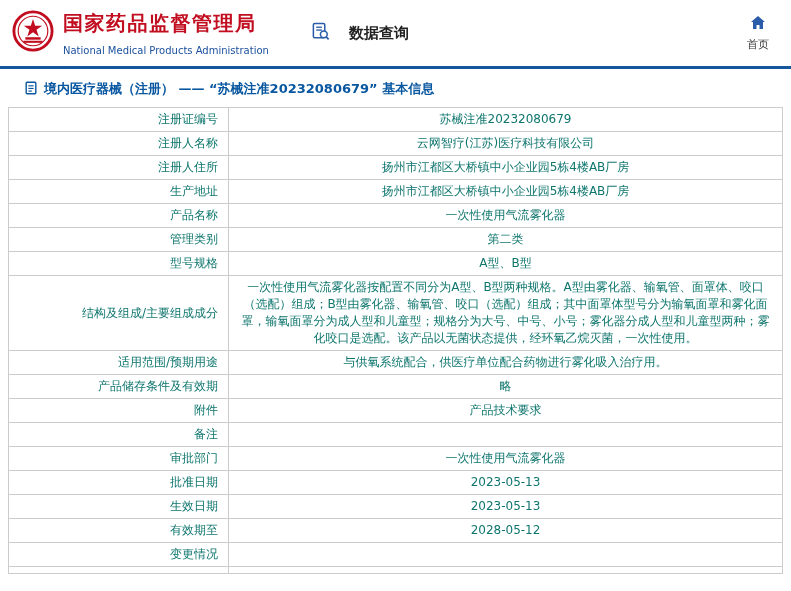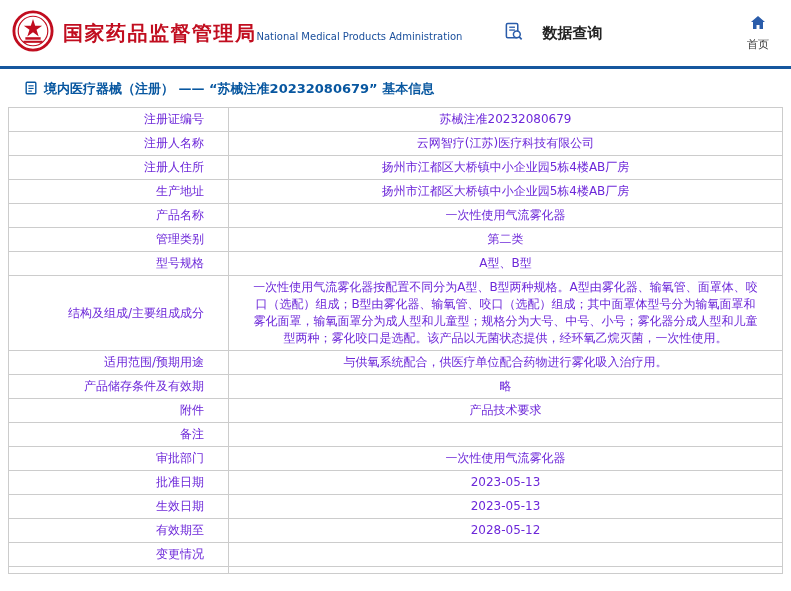--- a/index.html
+++ b/index.html
@@ -2,35 +2,35 @@
 <html><head>
 <meta charset="utf-8">
 <style>
   * { margin:0; padding:0; box-sizing:border-box; }
   html,body { width:791px; background:#fff; font-family:"DejaVu Sans","Liberation Sans",sans-serif; }
   body { height:591px; overflow:hidden; }
 
   
   .header { display:flex; align-items:center; height:66px; padding:0 16px 0 12px; background:#fff; }
   .brand { display:flex; align-items:center; gap:9px; }
-  .brand-text { display:flex; flex-direction:row; }
+  .brand-text { display:flex; flex-direction:column; }
   .brand-cn { color:#c10d1f; font-size:20px; font-weight:bold; letter-spacing:1.5px; line-height:1.2; }
   .brand-en { color:#1a4f9c; font-size:10px; margin-top:10px; }
   .query-title { display:flex; align-items:center; gap:19px; margin-left:42px; font-size:15px; font-weight:bold; color:#222; }
   .nav { margin-left:auto; display:flex; gap:30px; padding-right:6px; }
   .nav-item { display:flex; flex-direction:column; align-items:center; gap:3px; font-size:11px; color:#333; text-decoration:none; cursor:pointer; }
 
   .blue-line { height:3px; background:#15579e; width:100%; }
 
   
   .breadcrumb { display:flex; align-items:center; gap:6px; padding:11px 8px 9px 24px; color:#0857a0; font-size:13px; font-weight:bold; }
 
   
   table.info { border-collapse:collapse; width:775px; margin:0 8px; table-layout:fixed; }
-  .info td { border:1px solid #ccc; font-size:12px; color:#6d28d9; padding:3px 24px; line-height:17px; vertical-align:middle; background:#fff; }
+  .info td { border:1px solid #ccc; font-size:12px; color:#0f766e; padding:3px 10px; line-height:17px; vertical-align:middle; background:#fff; }
   .info td.lbl { width:220px; text-align:right; }
   .info td.val { text-align:center; word-break:break-all; }
 </style>
 </head>
 <body>
 
 <div class="header">
   <div class="brand">
     <span>
       <svg width="42" height="42" viewBox="0 0 44 44">

